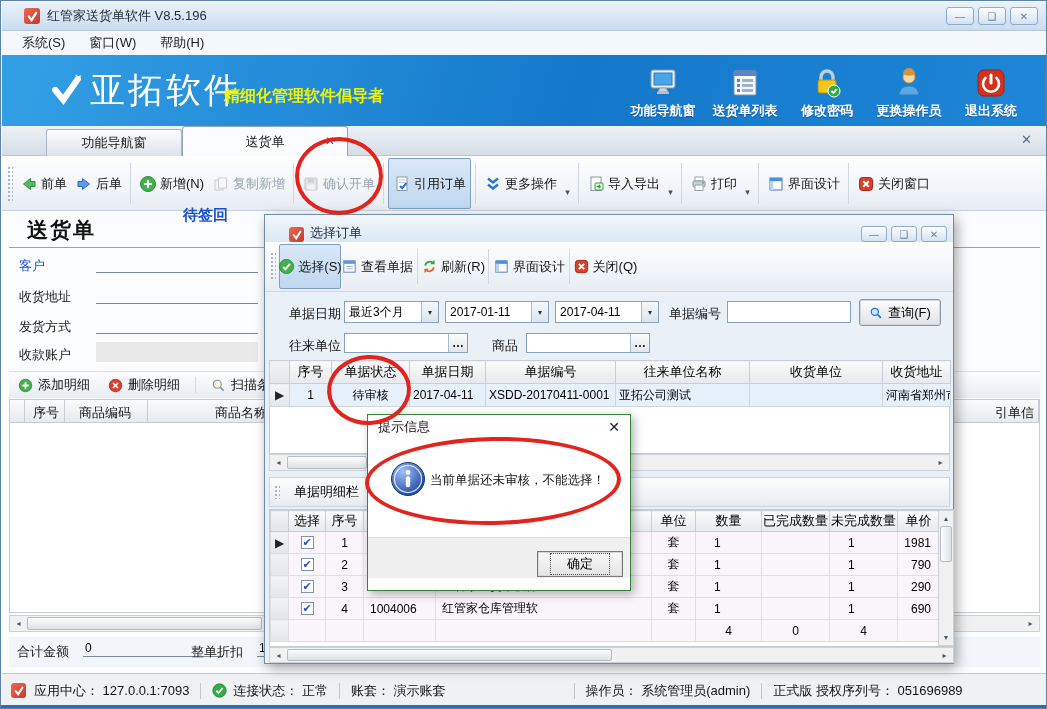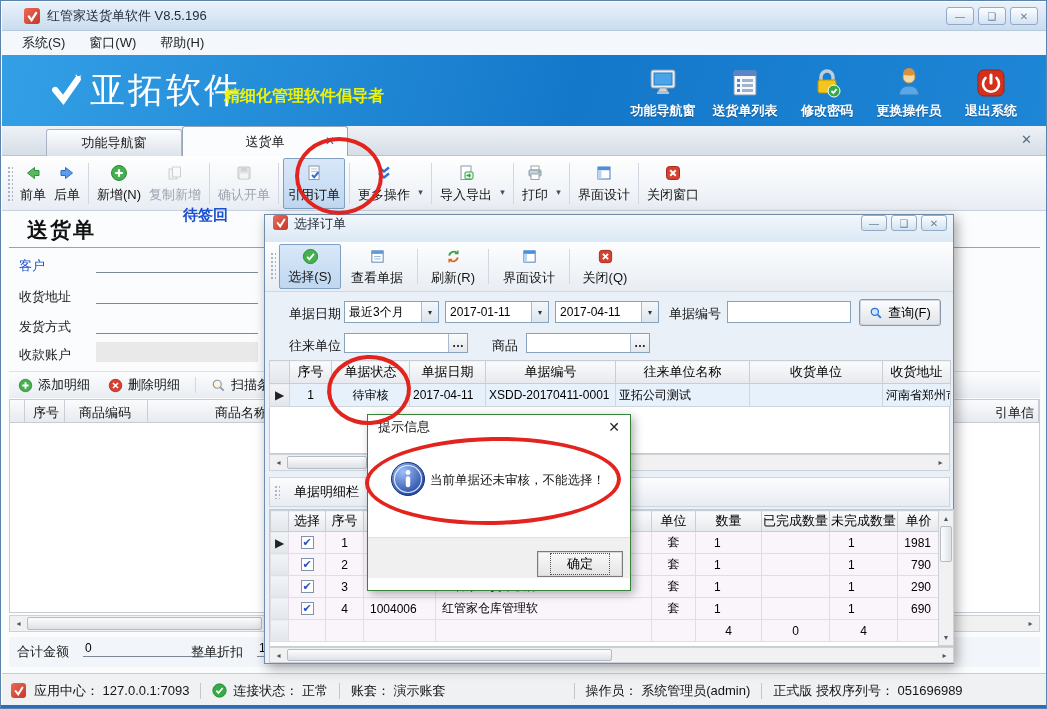--- a/index.html
+++ b/index.html
@@ -37,21 +37,21 @@
   #tabstrip { left:1px; top:125px; width:1044px; height:30px; background:linear-gradient(#eef2f7,#d5dde6); border-bottom:1px solid #bac5d2; }
   .tab { position:absolute; display:flex; align-items:center; justify-content:center; font-size:13px; color:#1a1a1a; }
   #tab-nav { left:44px; top:3px; width:136px; height:27px; background:linear-gradient(#fcfdfe,#dde3ea); border:1px solid #a9b5c4; border-bottom:none; border-radius:3px 3px 0 0; }
   #tab-delivery { left:180px; top:0; width:166px; height:30px; background:#fbfcfe; border:1px solid #98a6b8; border-bottom:none; border-radius:3px 3px 0 0; }
   #tab-delivery .x { position:absolute; right:12px; top:7px; color:#53637a; font-size:12px; }
   #tabstrip-close { position:absolute; right:14px; top:6px; color:#5a6a7e; font-size:13px; }
 
   
   #toolbar { left:1px; top:155px; width:1044px; height:55px; background:linear-gradient(#ffffff,#e8edf4); border-bottom:1px solid #c7d0dc; display:flex; align-items:stretch; padding:2px 0 1px 2px; }
   .grip { width:6px; margin:8px 3px; background-image:radial-gradient(#a9b5c3 1px,transparent 1.2px); background-size:4px 4px; }
-  .tbtn { display:flex; flex-direction:column; align-items:center; justify-content:center; gap:3px; font-size:13px; color:#141414; padding:2px 4px; white-space:nowrap; }
+  .tbtn { display:flex; align-items:center; justify-content:center; gap:3px; font-size:13px; color:#141414; padding:2px 4px; white-space:nowrap; }
   .tbtn .ic { height:19px; display:flex; align-items:center; }
   .tbtn.dis { color:#9aa4b0; }
   .tbtn.dis svg { opacity:.55; filter:grayscale(.8); }
   .tbtn.pressed { background:linear-gradient(#d9e8f9,#bfd7f0); border:1px solid #7fa0c2; border-radius:2px; }
   .tsep { width:1px; background:#d2d8e1; margin:5px 4px; }
   .caret { width:13px; align-self:center; display:flex; justify-content:center; color:#435062; font-size:9px; padding-top:16px; }
 
   
   #doc-title { left:26px; top:215px; font-size:21px; font-weight:bold; color:#111; letter-spacing:2px; }
   #doc-status { left:182px; top:205px; font-size:15px; font-weight:bold; color:#1a4fd0; }
@@ -87,21 +87,21 @@
   #totals .fld-label, #totals .fld-line { position:absolute; }
 
   
   #statusbar { left:1px; top:672px; width:1044px; height:34px; background:#eff1f3; border-top:1px solid #c9cdd2; display:flex; align-items:center; padding:0 9px; font-size:13px; color:#141414; }
   .sb-sep { width:1px; height:16px; background:#c3c7cb; margin:0 11px; }
   .sb-txt { white-space:nowrap; }
   #statusbar .app-ico { width:15px; height:15px; margin-right:8px; }
 
   
   #dialog { left:263px; top:213px; width:690px; height:450px; background:#e9f0f8; border:1px solid #6f8cab; box-shadow:3px 4px 12px rgba(0,0,0,.35); z-index:10; }
-  #dlg-titlebar { left:0; top:0; width:688px; height:27px; background:linear-gradient(#f2f7fc,#dbe8f4); display:flex; align-items:flex-start; padding-left:8px; }
+  #dlg-titlebar { left:0; top:0; width:688px; height:27px; background:linear-gradient(#f2f7fc,#dbe8f4); display:flex; align-items:flex-end; padding-left:24px; }
   #dlg-titlebar .t { font-size:13px; color:#1f2a36; margin-left:6px; }
   #dlg-titlebar .winbtn { width:26px; height:16px; }
   #dlg-toolbar { left:0; top:27px; width:688px; height:50px; background:linear-gradient(#fdfefe,#e8edf4); border-bottom:1px solid #d0d7e0; display:flex; align-items:stretch; padding:2px 0 2px 2px; }
   .dlg-lbl { position:absolute; font-size:13px; color:#141414; }
   .selbox { position:absolute; height:22px; background:#fff; border:1px solid #87a2bd; display:flex; align-items:center; }
   .selbox .v { flex:1; font-size:12px; padding:0 4px; white-space:nowrap; overflow:hidden; }
   .selarrow { width:17px; height:100%; background:linear-gradient(#f4f8fb,#dce5ee); border-left:1px solid #a9bcce; display:flex; align-items:center; justify-content:center; font-size:8px; color:#333; }
   .dots-btn { width:19px; height:100%; background:linear-gradient(#fafbfc,#e3e8ee); border-left:1px solid #a9bcce; display:flex; align-items:center; justify-content:center; font-size:12px; font-weight:bold; color:#222; }
   #query-btn { position:absolute; left:594px; top:84px; width:82px; height:27px; border:1px solid #8a98a8; border-radius:3px; background:linear-gradient(#fdfdfd,#dfe3e8); display:flex; align-items:center; justify-content:center; gap:5px; font-size:13px; box-shadow:0 0 0 1px #cfd6de inset; }
 

